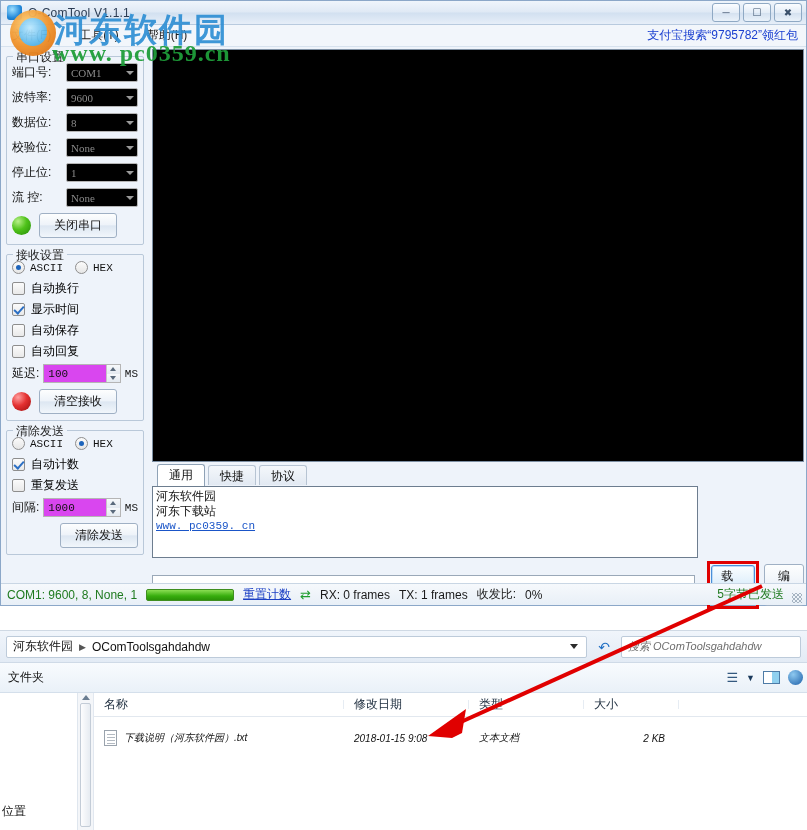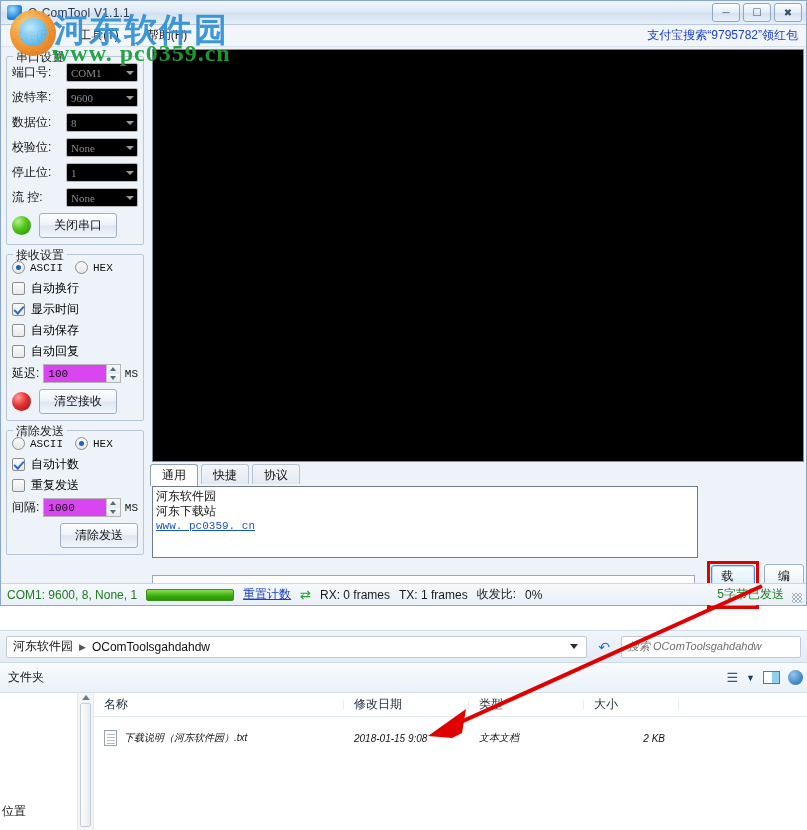--- a/index.html
+++ b/index.html
@@ -122,21 +122,21 @@
     border-left:1px solid #c6c6c6; display:flex;flex-direction:column;}
   .spin .sbtns div{flex:1;background:linear-gradient(to bottom,#f7f9fb,#e3e9f0);
     display:flex;align-items:center;justify-content:center;}
   .tri-up{width:0;height:0;border-left:3px solid transparent;border-right:3px solid transparent;border-bottom:4px solid #5a6a7c;}
   .tri-dn{width:0;height:0;border-left:3px solid transparent;border-right:3px solid transparent;border-top:4px solid #5a6a7c;}
   .unit { font-size:11px; color:#111; font-family:"Liberation Mono","DejaVu Sans Mono",monospace;}
 
   
   #main-area { flex:1; display:flex; flex-direction:column; min-width:0; padding:2px 2px 0 0;}
   #recv-box { flex:none; height:413px; background:#000; border:1px solid #7d8fa3; margin-left:3px;}
-  #tabs { display:flex; align-items:flex-start; height:22px; margin-left:1px; margin-top:2px; }
+  #tabs { display:flex; align-items:center; height:22px; margin-left:8px; margin-top:2px; }
   .tab {
     height:20px; padding:2px 11px 0 11px; font-size:12px; color:#111;
     border:1px solid #b7c4d3; border-bottom:none; border-radius:3px 3px 0 0;
     background:linear-gradient(to bottom,#f4f7fb,#e2e9f2); margin-right:3px;
   }
   .tab.active { height:22px; background:#fff; border-color:#8fa2b6; }
   #send-area { display:flex; margin-left:3px; margin-top:0; gap:6px; }
   #send-text {
     width:546px; height:72px; border:1px solid #6d7d8f; background:#fff;
     padding:2px 3px; font-size:12px; line-height:15px; color:#111;

